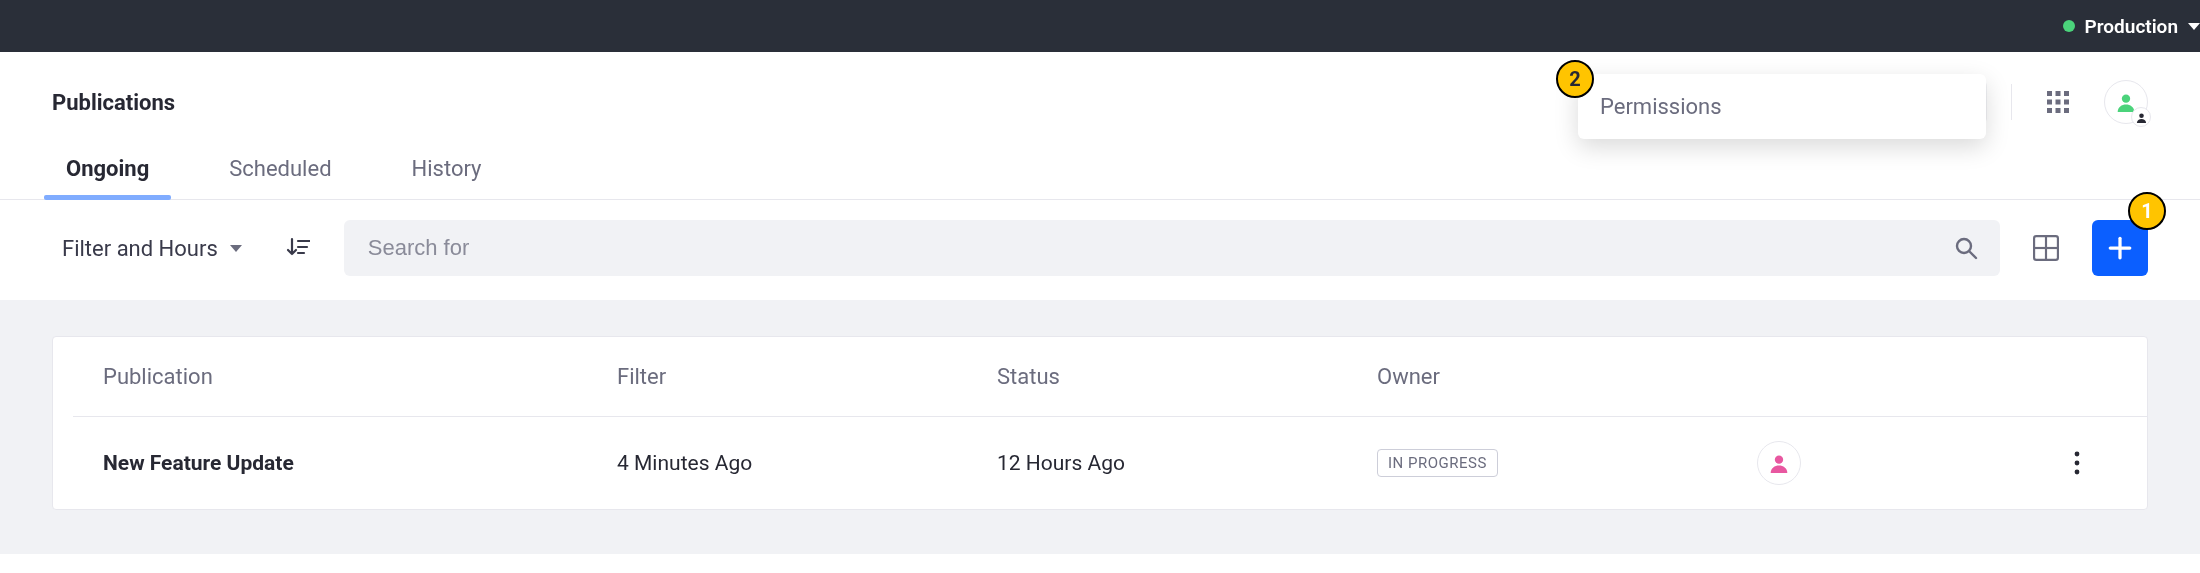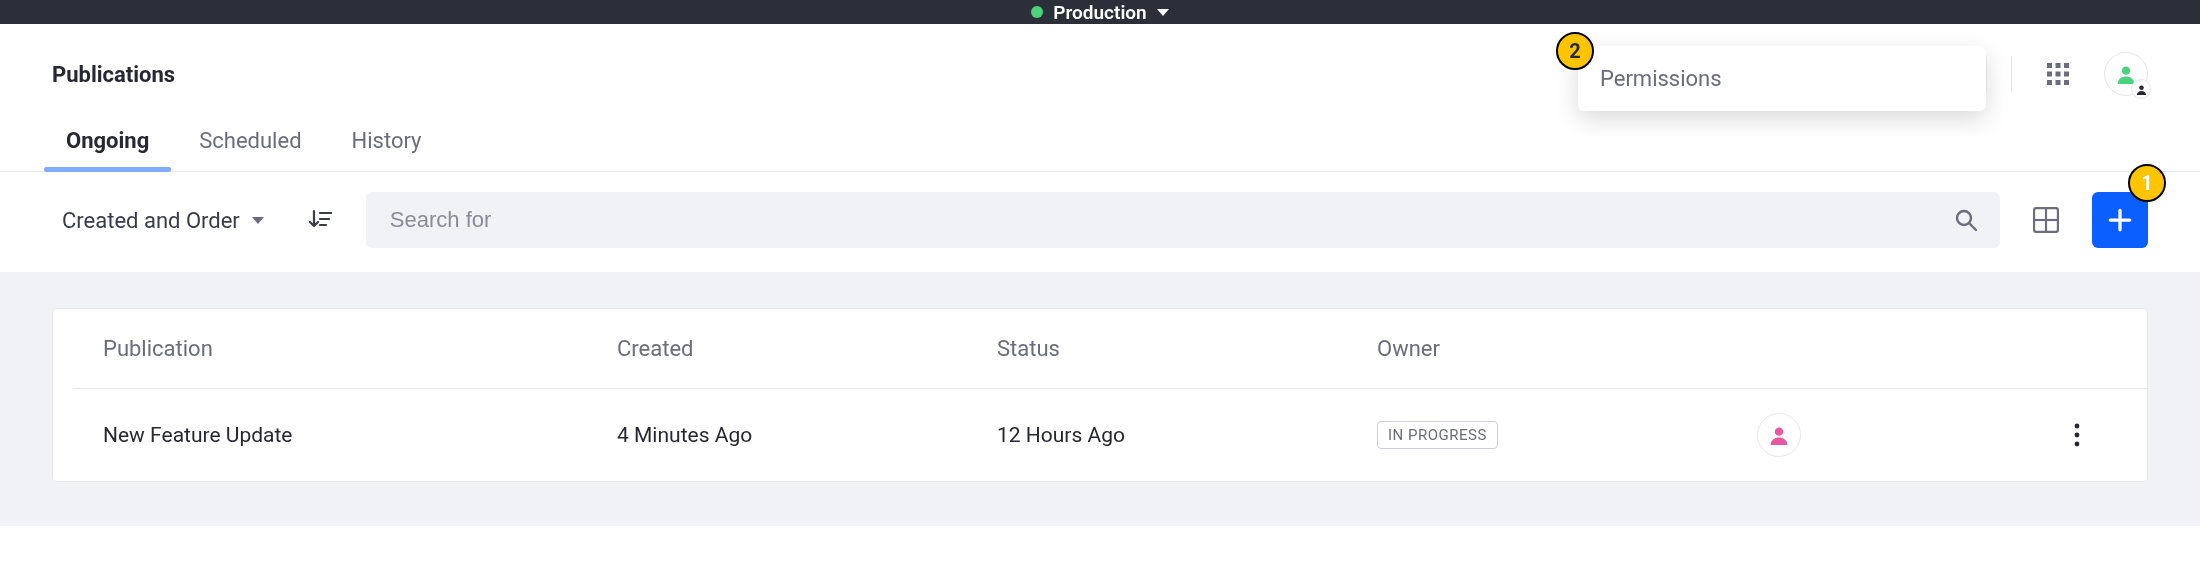--- a/index.html
+++ b/index.html
@@ -17,26 +17,26 @@
   * { box-sizing: border-box; }
   body {
     margin: 0;
     font-family: -apple-system, BlinkMacSystemFont, "Segoe UI", Roboto, Helvetica, Arial, sans-serif;
     color: var(--text);
     background: #fff;
     width: 2200px;
   }
   
   .topbar {
-    height: 24px;
+    height: 52px;
     background: var(--topbar-bg);
     color: #fff;
     display: flex;
     align-items: center;
-    justify-content: center;
+    justify-content: flex-end;
     font-size: 19px;
     font-weight: 600;
     gap: 10px;
   }
   .env-dot {
     width: 12px; height: 12px; border-radius: 50%;
     background: #4bd37b;
     display: inline-block;
   }
   .caret-down {
@@ -113,21 +113,21 @@
     background: var(--badge-yellow);
     border: 2px solid #000;
     display: flex; align-items: center; justify-content: center;
     font-weight: 700;
     font-size: 20px;
     z-index: 20;
   }
   
   .tabs {
     display: flex;
-    gap: 22px;
+    gap: 52px;
     padding: 0 52px;
     border-bottom: 1px solid var(--border);
   }
   .tab {
     padding: 14px 14px 18px 14px;
     font-size: 22px;
     color: var(--text-muted);
     cursor: pointer;
     position: relative;
   }
@@ -204,21 +204,21 @@
   .thead {
     height: 80px;
     border-bottom: 1px solid var(--border);
     color: var(--text-muted);
     font-size: 22px;
   }
   .trow {
     height: 92px;
     font-size: 21px;
   }
-  .pub-name { font-weight: 400; }
+  .pub-name { font-weight: 700; }
   .status-chip {
     display: inline-block;
     border: 1px solid var(--status-border);
     border-radius: 4px;
     padding: 4px 10px;
     font-size: 15px;
     letter-spacing: 0.5px;
     color: var(--text-muted);
   }
   .owner-avatar {
@@ -291,21 +291,21 @@
 
 <div class="tabs">
   <div class="tab active">Ongoing</div>
   <div class="tab">Scheduled</div>
   <div class="tab">History</div>
   <div class="right-margin-holder"></div>
 </div>
 
 <div class="toolbar">
   <div class="filter-order">
-    <span>Created and Order</span>
+    <span>Filter and Hours</span>
     <span class="caret-down" style="border-top-color:#6b6c7e;"></span>
   </div>
   <div class="icon-btn">
     <svg width="24" height="24" viewBox="0 0 24 24">
       <path d="M6 3v15M6 18l-4-4M6 18l4-4" stroke="#393a4a" stroke-width="2.2" fill="none" stroke-linecap="round"></path>
       <line x1="12" y1="5" x2="24" y2="5" stroke="#393a4a" stroke-width="2.2" stroke-linecap="round"></line>
       <line x1="12" y1="11" x2="21" y2="11" stroke="#393a4a" stroke-width="2.2" stroke-linecap="round"></line>
       <line x1="12" y1="17" x2="18" y2="17" stroke="#393a4a" stroke-width="2.2" stroke-linecap="round"></line>
     </svg>
   </div>
@@ -333,21 +333,21 @@
     </svg>
 
     <div class="callout" style="right:-18px; top:-28px;">1</div>
   </div>
 </div>
 
 <div class="content-bg">
   <div class="table-card">
     <div class="thead">
       <div>Publication</div>
-      <div>Created</div>
+      <div>Filter</div>
       <div>Status</div>
       <div>Owner</div>
       <div></div>
     </div>
 
     <div class="trow">
       <div class="pub-name">New Feature Update</div>
       <div>4 Minutes Ago</div>
       <div>12 Hours Ago</div>
       <div>

